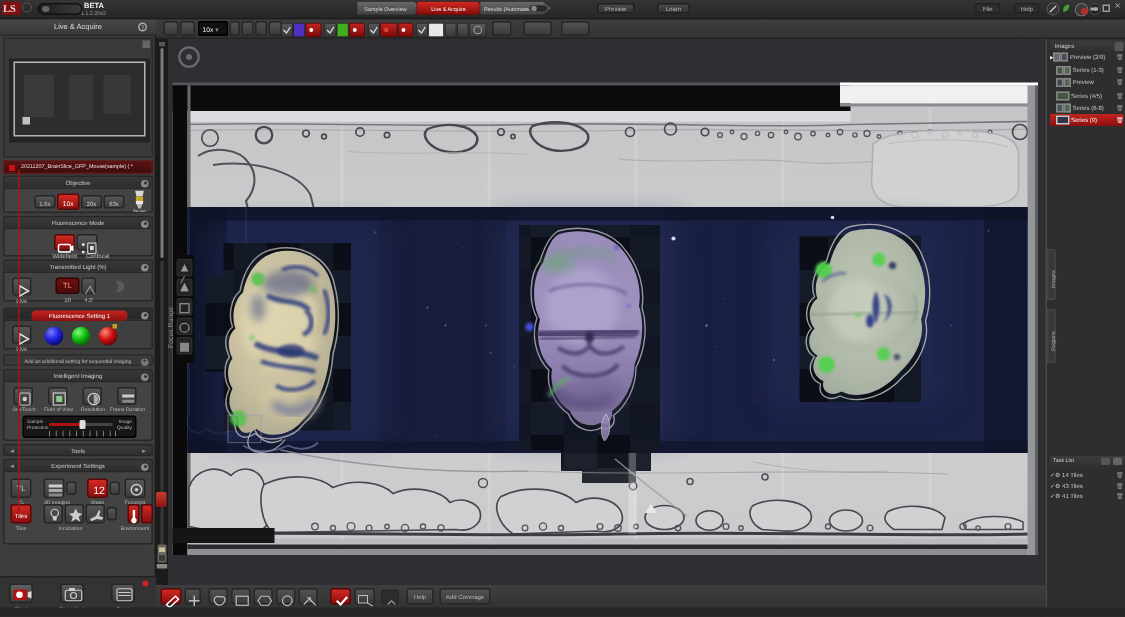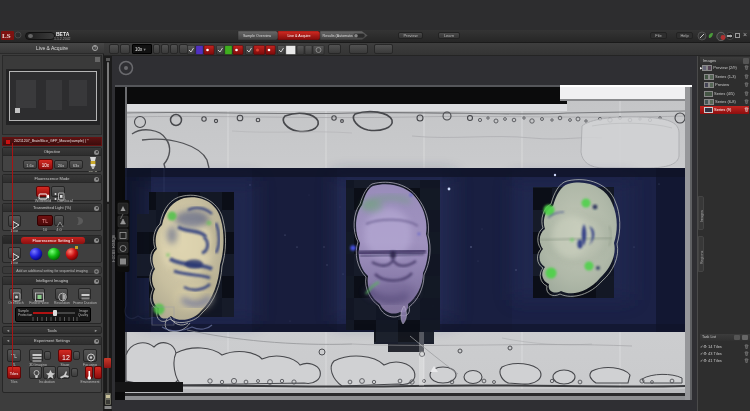--- a/index.html
+++ b/index.html
@@ -1,17 +1,17 @@
 <!DOCTYPE html>
 <html><head>
 <meta charset="utf-8">
 <style>
 * { margin:0; padding:0; box-sizing:border-box; }
 html,body { width:750px; height:411px; overflow:hidden; background:#2d2d2f; font-family:"Liberation Sans", sans-serif; }
-#app { position:relative; width:750px; height:306px;margin-top:30px; }
+#app { position:relative; width:750px; height:306px; }
 .abs { position:absolute; }
 
 #titlebar { position:absolute; left:0; top:0; width:750px; height:13px;
   background:linear-gradient(#343434,#262626); border-bottom:1px solid #1a1a1a; }
 .tbtn { position:absolute; top:2px; height:7px; background:linear-gradient(#4a4a4a,#333); border:1px solid #222; border-radius:2px; color:#bbb; font-size:4px; line-height:5px; text-align:center; }
 .winbtn { position:absolute; top:2px; color:#ccc; font-size:6px; line-height:6px; }
 
 #toolbar2 { position:absolute; left:104px; top:13px; width:646px; height:13px; background:linear-gradient(#3e3e3e,#343434); border-bottom:1px solid #242424; }
 .tb { position:absolute; top:1px; height:10px; background:linear-gradient(#525252,#3a3a3a); border:1px solid #272727; border-radius:2px; }
 

